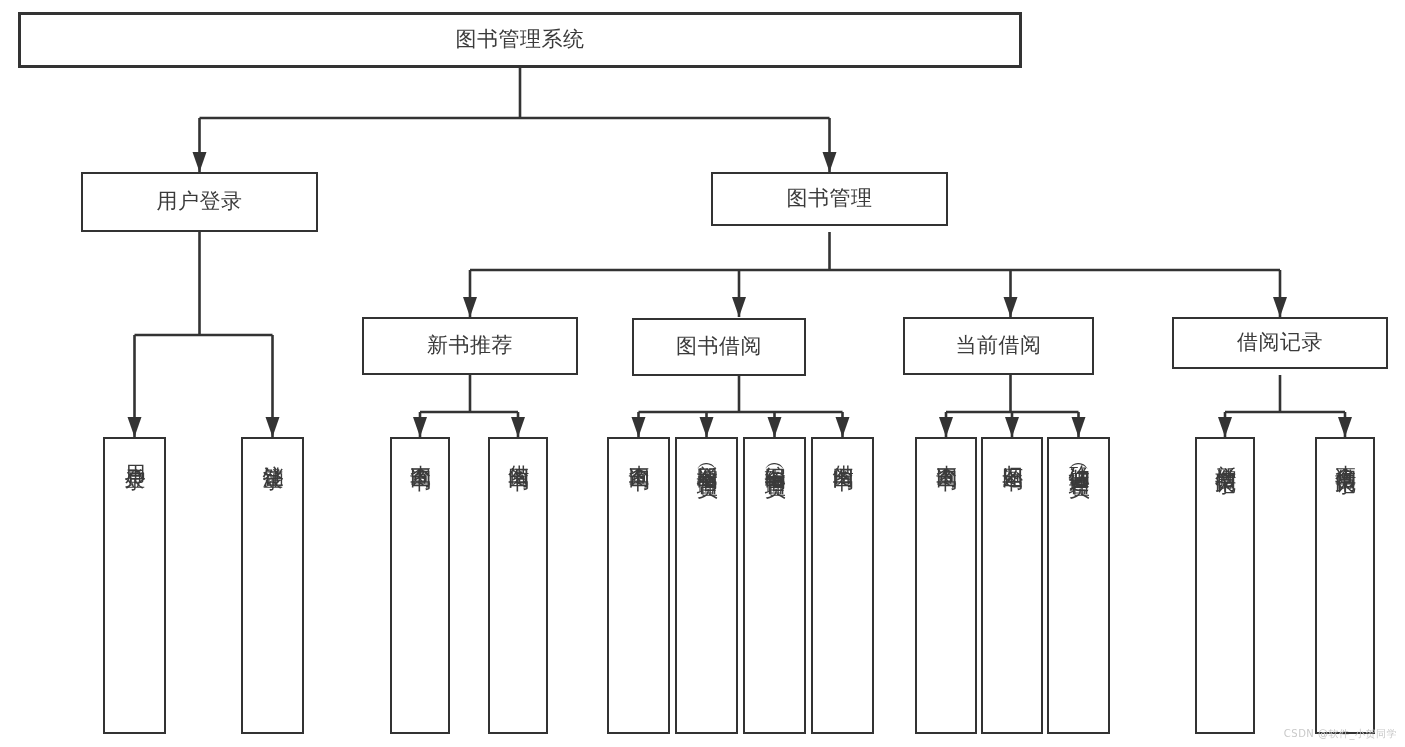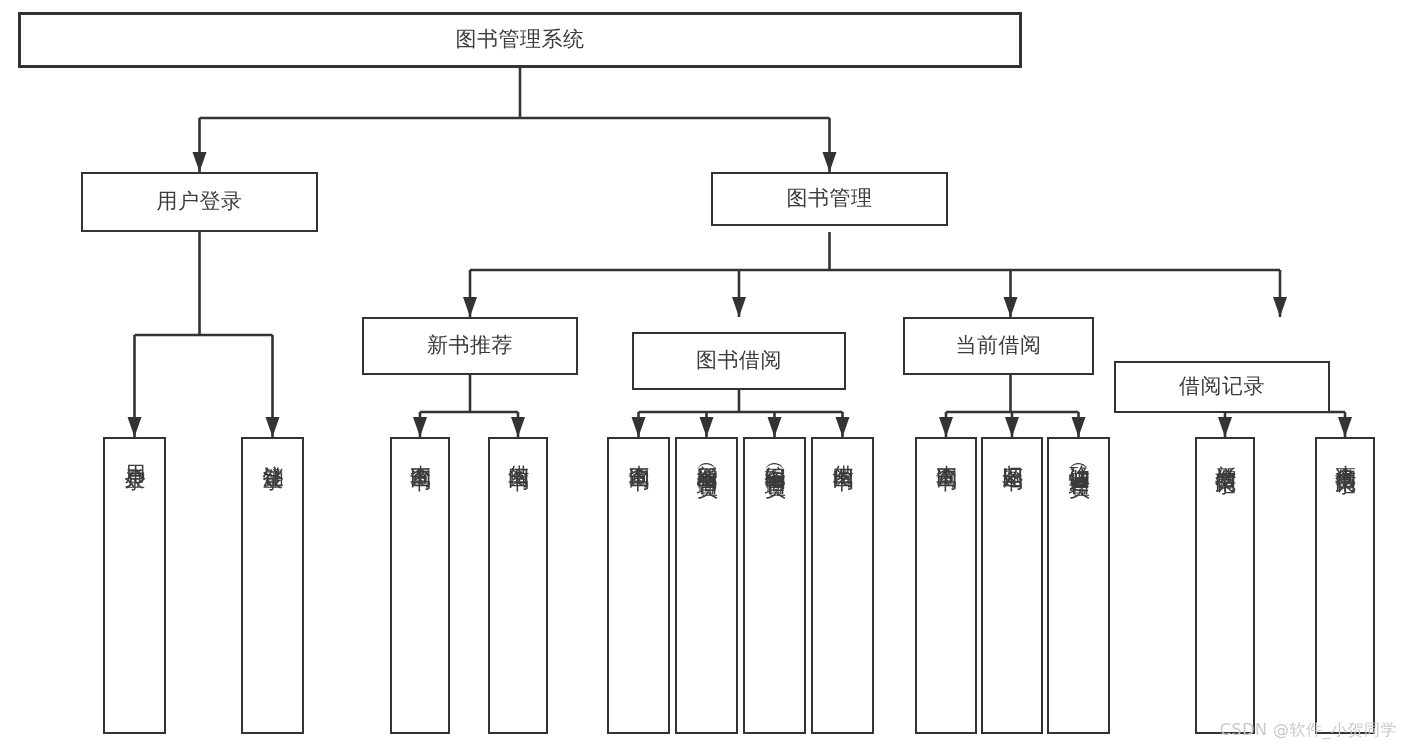--- a/index.html
+++ b/index.html
@@ -55,21 +55,21 @@
   .node-box.vert .node-label {
     writing-mode: vertical-rl;
     text-orientation: upright;
     font-size: 21px;
     letter-spacing: 2px;
   }
   #watermark {
     position: absolute;
     right: 8px;
     bottom: 6px;
-    font-size: 16px;
+    font-size: 10px;
     color: #c9c9c9;
     font-family: "DejaVu Sans", "Liberation Sans", sans-serif;
     letter-spacing: 0.5px;
     user-select: none;
     pointer-events: none;
   }
 </style>
 </head>
 <body>
 
@@ -136,27 +136,27 @@
       </div>
       <div class="node-box level-1 horiz" style="left: 81px; top: 172px; width: 237px; height: 60px; border-color: rgb(51, 51, 51);">
         <span class="node-label" style="color: rgb(59, 59, 59);">用户登录</span>
       </div>
       <div class="node-box level-1 horiz" style="left: 711px; top: 172px; width: 237px; height: 54px; border-color: rgb(51, 51, 51);">
         <span class="node-label" style="color: rgb(59, 59, 59);">图书管理</span>
       </div>
       <div class="node-box level-2 horiz" style="left: 362px; top: 317px; width: 216px; height: 58px; border-color: rgb(51, 51, 51);">
         <span class="node-label" style="color: rgb(59, 59, 59);">新书推荐</span>
       </div>
-      <div class="node-box level-2 horiz" style="left: 632px; top: 332px; width: 214px; height: 58px; border-color: rgb(51, 51, 51);">
+      <div class="node-box level-2 horiz" style="left: 632px; top: 318px; width: 174px; height: 58px; border-color: rgb(51, 51, 51);">
         <span class="node-label" style="color: rgb(59, 59, 59);">图书借阅</span>
       </div>
       <div class="node-box level-2 horiz" style="left: 903px; top: 317px; width: 191px; height: 58px; border-color: rgb(51, 51, 51);">
         <span class="node-label" style="color: rgb(59, 59, 59);">当前借阅</span>
       </div>
-      <div class="node-box level-2 horiz" style="left: 1114px; top: 317px; width: 216px; height: 52px; border-color: rgb(51, 51, 51); margin-top: 44px;">
+      <div class="node-box level-2 horiz" style="left: 1172px; top: 317px; width: 216px; height: 52px; border-color: rgb(51, 51, 51);">
         <span class="node-label" style="color: rgb(59, 59, 59);">借阅记录</span>
       </div>
       <div class="node-box level-3 vert" style="left: 103px; top: 437px; width: 63px; height: 297px; border-color: rgb(51, 51, 51);">
         <span class="node-label" style="color: rgb(59, 59, 59);">用户登录</span>
       </div>
       <div class="node-box level-3 vert" style="left: 241px; top: 437px; width: 63px; height: 297px; border-color: rgb(51, 51, 51);">
         <span class="node-label" style="color: rgb(59, 59, 59);">注销登录</span>
       </div>
       <div class="node-box level-3 vert" style="left: 390px; top: 437px; width: 60px; height: 297px; border-color: rgb(51, 51, 51);">
         <span class="node-label" style="color: rgb(59, 59, 59);">查询图书</span>

